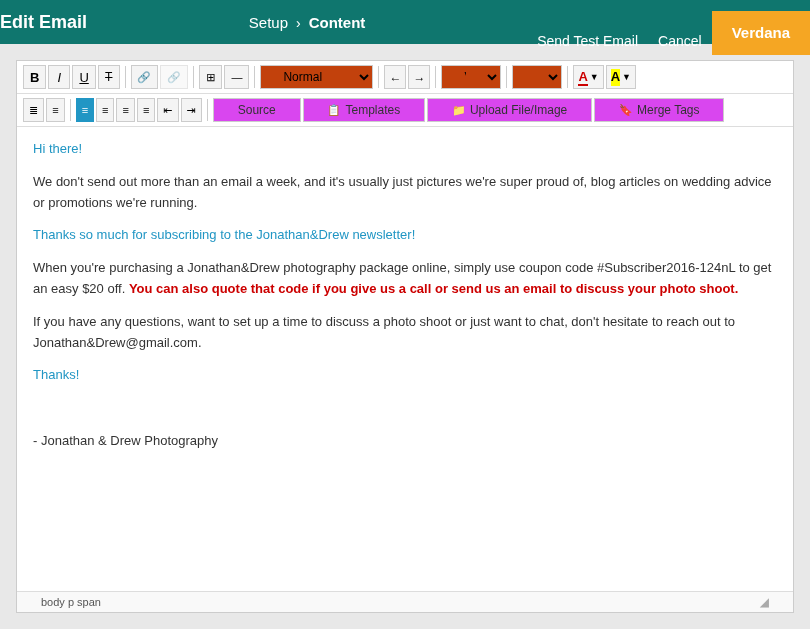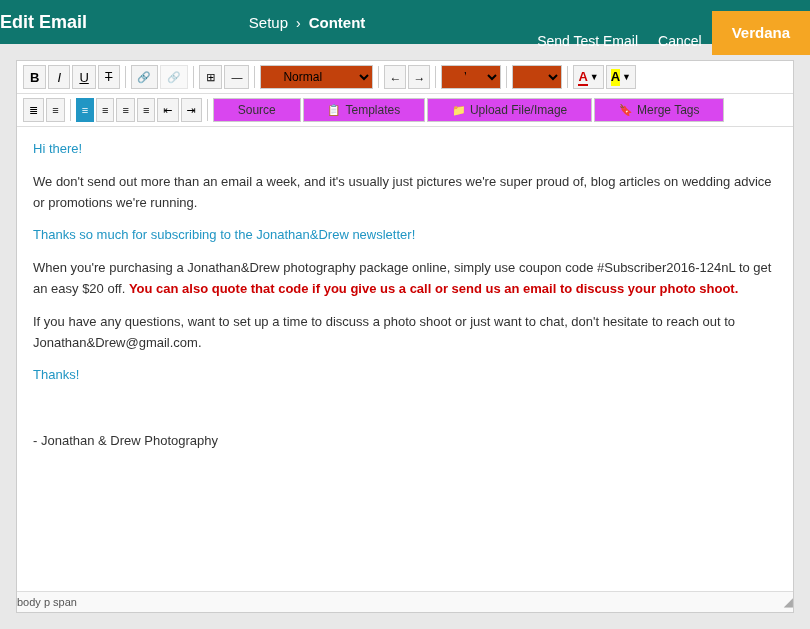--- a/index.html
+++ b/index.html
@@ -204,21 +204,21 @@
       color: #2196c4;
     }
     .text-red {
       color: #cc0000;
       font-weight: bold;
     }
 
     
     .status-bar {
       border-top: 1px solid #ddd;
-      padding: 3px 0;
+      padding: 3px 24px;
       font-size: 11px;
       color: #555;
       background: #f9f9f9;
       display: flex;
       align-items: center;
       gap: 4px;
     }
 
     .editor-wrapper {
       position: relative;

